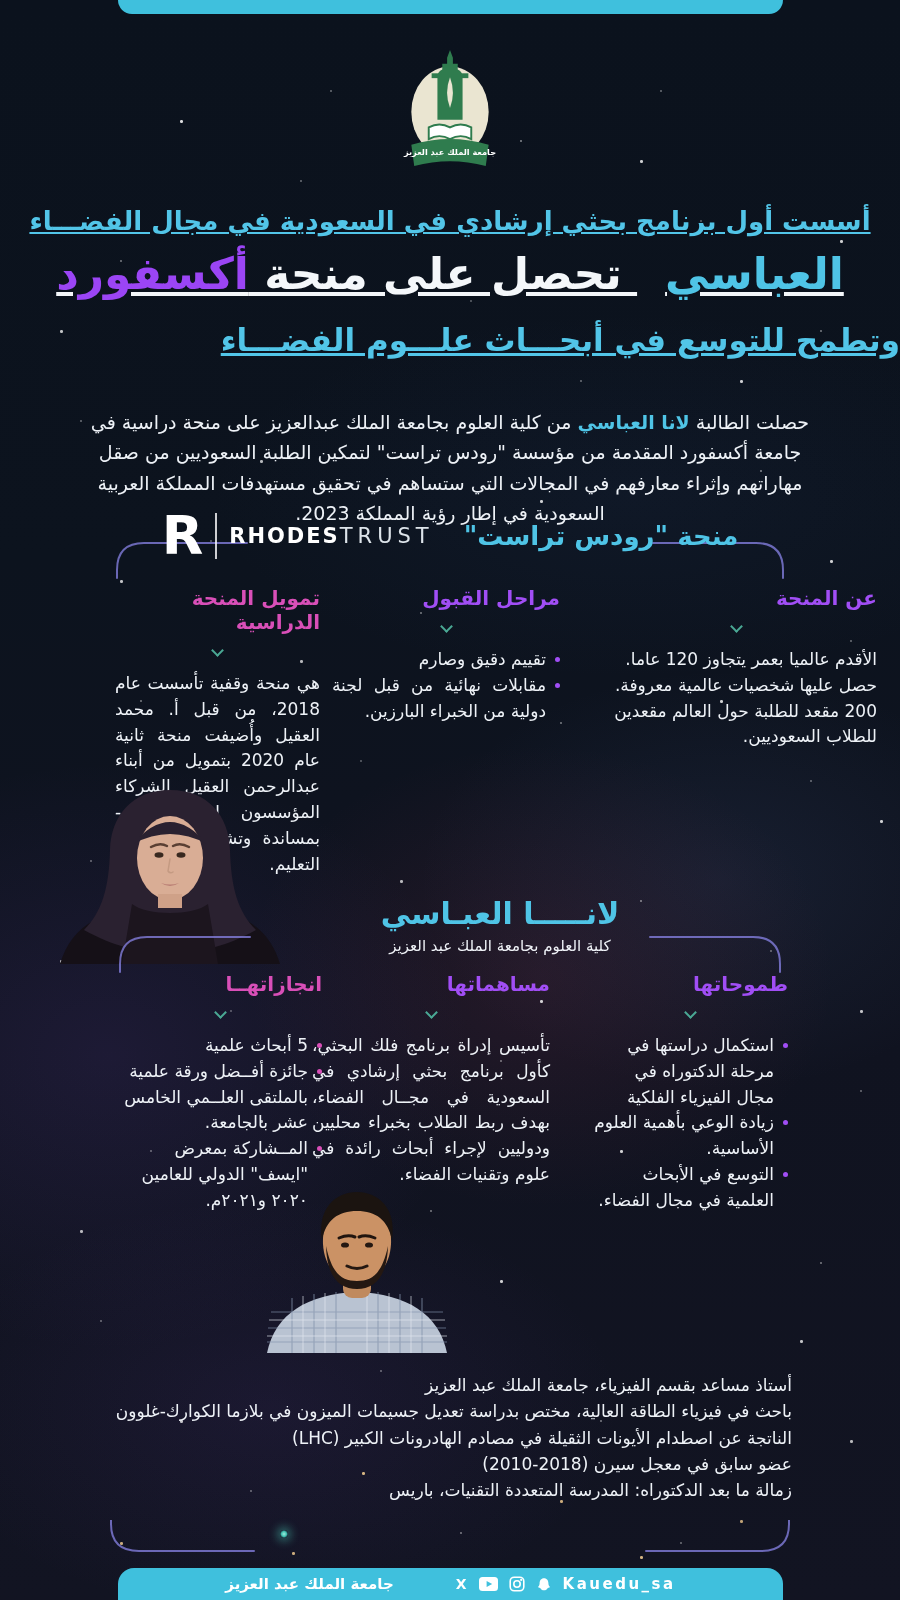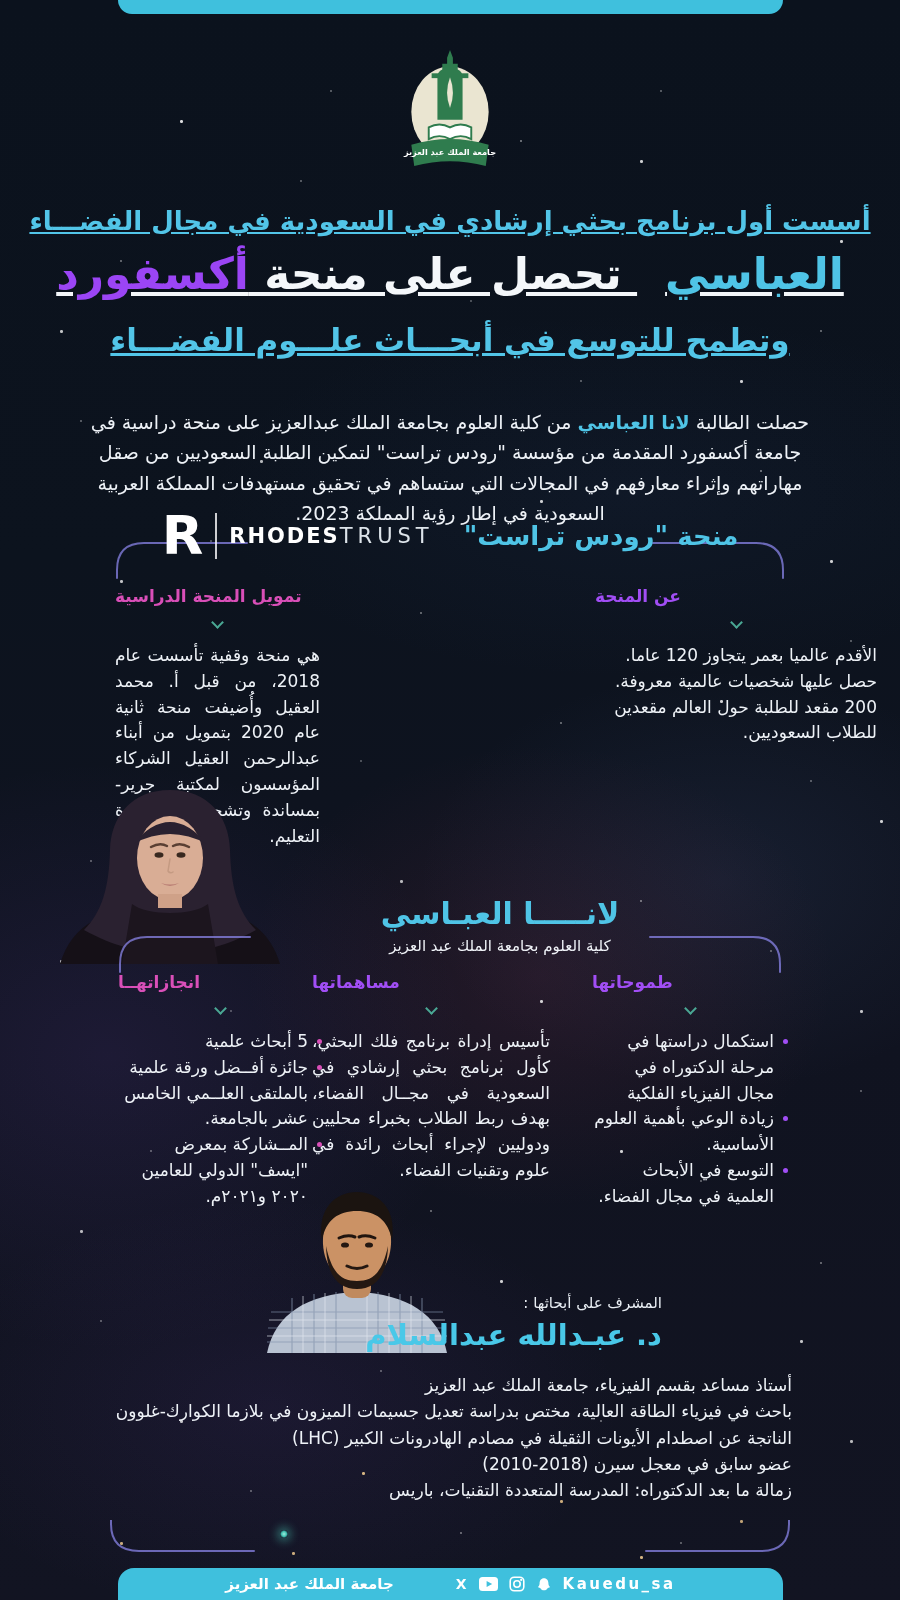--- a/index.html
+++ b/index.html
@@ -49,39 +49,39 @@
   .icon-row svg{display:block;}
   .handle{font-size:15px;font-weight:600;letter-spacing:2.5px;}
 
   .kau-logo{position:absolute;left:392px;top:44px;width:116px;height:134px;}
 
   .hl{position:absolute;left:0;width:900px;text-align:center;direction:rtl;text-decoration:underline;}
   .hl1{top:206px;font-size:26px;font-weight:bold;color:#52c5e8;}
   .hl2{top:248px;font-size:44px;font-weight:bold;color:#f4f7fa;}
   .hl2 .nm{color:#4fc4e6;margin-left:28px;}
   .hl2 .gr{color:#9b45f5;}
-  .hl3{top:322px;font-size:31px;font-weight:bold;color:#52c5e8;}
+  .hl3{top:322px;font-size:31px;font-weight:bold;color:#52c5e8;text-align:right;}
   .intro{position:absolute;left:70px;top:388px;width:760px;direction:rtl;text-align:center;
     color:#eef2f7;font-size:19px;line-height:1.6;}
   .intro .nm{color:#4fc4e6;font-weight:bold;}
 
   .rhodes-row{position:absolute;left:0;top:512px;width:900px;display:flex;align-items:center;justify-content:center;gap:30px;}
   .rhodes-brand{display:flex;align-items:center;gap:12px;direction:ltr;}
   .r-letter{font-size:54px;font-weight:bold;color:#fff;line-height:.9;position:relative;}
   .r-sep{width:2px;height:46px;background:rgba(255,255,255,.8);}
   .brand-txt{display:flex;line-height:1.05;}
   .brand1{font-size:21px;font-weight:bold;color:#fff;letter-spacing:2px;}
   .brand2{font-size:21px;color:#dde4ea;letter-spacing:5px;}
   .rhodes-title{font-size:26px;font-weight:bold;color:#4fc4e6;direction:rtl;}
 
   .bracket{position:absolute;}
   .bracket path{stroke:#8a84e8;stroke-width:2;fill:none;stroke-linecap:round;opacity:.75;}
 
   .col{position:absolute;direction:rtl;color:#eef2f7;}
-  .col-title{font-size:17px;font-weight:bold;text-align:left;}
+  .col-title{font-size:20px;font-weight:bold;text-align:right;}
   .purple{color:#a14ef5;}
   .pink{color:#d94fb8;}
   .chev-wrap{text-align:center;margin-top:6px;}
   .chev{display:inline-block;width:7px;height:7px;border-right:2px solid #4aa894;border-bottom:2px solid #4aa894;transform:rotate(45deg);}
   .col-body{margin-top:12px;font-size:17px;line-height:1.52;}
   .plain-item{text-align:right;}
   .just{text-align:justify;text-align-last:right;}
   .bi{display:flex;align-items:flex-start;gap:9px;}
   .bi .dot{flex:0 0 auto;width:5px;height:5px;border-radius:50%;margin-top:10px;}
   .dot-p{background:#a14ef5;}
@@ -150,20 +150,34 @@
   <div class="col" style="left:595px;top:586px;width:282px;">
     <div class="col-title purple">عن المنحة</div>
     <div class="chev-wrap"><span class="chev"></span></div>
     <div class="col-body">
       <div class="plain-item">الأقدم عالميا بعمر يتجاوز 120 عاما.</div>
       <div class="plain-item">حصل عليها شخصيات عالمية معروفة.</div>
       <div class="plain-item">200 مقعد للطلبة حول العالم مقعدين للطلاب السعوديين.</div>
     </div>
   </div>
 
+  <div class="col" style="left:332px;top:586px;width:228px;">
+    <div class="col-title purple">مراحل القبول</div>
+    <div class="chev-wrap"><span class="chev"></span></div>
+    <div class="col-body">
+      <div class="bi">
+          <span class="dot dot-p"></span>
+          <span class="just">تقييم دقيق وصارم</span>
+        </div>
+      <div class="bi">
+          <span class="dot dot-p"></span>
+          <span class="just">مقابلات نهائية من قبل لجنة دولية من الخبراء البارزين.</span>
+        </div>
+    </div>
+  </div>
 
   <div class="col" style="left:115px;top:586px;width:205px;">
     <div class="col-title pink">تمويل المنحة الدراسية</div>
     <div class="chev-wrap"><span class="chev"></span></div>
     <div class="col-body just">هي منحة وقفية تأسست عام 2018، من قبل أ. محمد العقيل وأُضيفت منحة ثانية عام 2020 بتمويل من أبناء عبدالرحمن العقيل الشركاء المؤسسون لمكتبة جرير- بمساندة وتشجيع من وزارة التعليم.</div>
   </div>
 
   <svg class="lana-photo" viewBox="0 0 276 180">
     <path d="M28,180 C40,140 72,122 138,120 C204,122 236,140 248,180 Z" fill="#151017"></path>
     <path d="M138,6 C100,6 79,32 78,66 C77,104 70,128 52,146 C82,162 102,168 138,168 C174,168 194,162 224,146 C206,128 199,104 198,66 C197,32 176,6 138,6 Z" fill="#2a2130"></path>
@@ -246,24 +260,20 @@
     <rect x="96" y="84" width="28" height="28" rx="9" fill="#c08a5e"></rect>
     <path d="M110,16 C85,16 75,36 76,58 C77,80 91,97 110,97 C129,97 143,80 144,58 C145,36 135,16 110,16 Z" fill="#cb9265"></path>
     <path d="M75,54 C70,22 89,6 110,6 C131,6 150,22 145,54 C141,34 129,25 110,25 C91,25 79,34 75,54 Z" fill="#1b1410"></path>
     <path d="M79,60 C80,92 93,103 110,103 C127,103 140,92 141,60 C135,88 125,95 110,95 C95,95 85,88 79,60 Z" fill="#241812"></path>
     <path d="M92,52 Q101,48 108,51 M112,51 Q119,48 128,52" stroke="#20150f" stroke-width="3" fill="none" stroke-linecap="round"></path>
     <ellipse cx="98" cy="59" rx="4" ry="2.6" fill="#241812"></ellipse>
     <ellipse cx="122" cy="59" rx="4" ry="2.6" fill="#241812"></ellipse>
     <path d="M100,80 Q110,85 120,80" stroke="#241812" stroke-width="3" fill="none" stroke-linecap="round"></path>
   </svg>
 
-  <div class="sup-blk">
-    <div class="sup-label">المشرف على أبحاثها :</div>
-    <div class="sup-name">د. عبـدالله عبدالسلام</div>
-  </div>
 
   <div class="bio">
     <div>أستاذ مساعد بقسم الفيزياء، جامعة الملك عبد العزيز</div>
     <div>باحث في فيزياء الطاقة العالية، مختص بدراسة تعديل جسيمات الميزون في بلازما الكوارك-غلوون</div>
     <div>الناتجة عن اصطدام الأيونات الثقيلة في مصادم الهادرونات الكبير (LHC)</div>
     <div>عضو سابق في معجل سيرن (2018-2010)</div>
     <div>زمالة ما بعد الدكتوراه: المدرسة المتعددة التقنيات، باريس</div>
   </div>
 
   <svg class="bracket" style="left:106px;top:1520px;" width="152" height="36">

